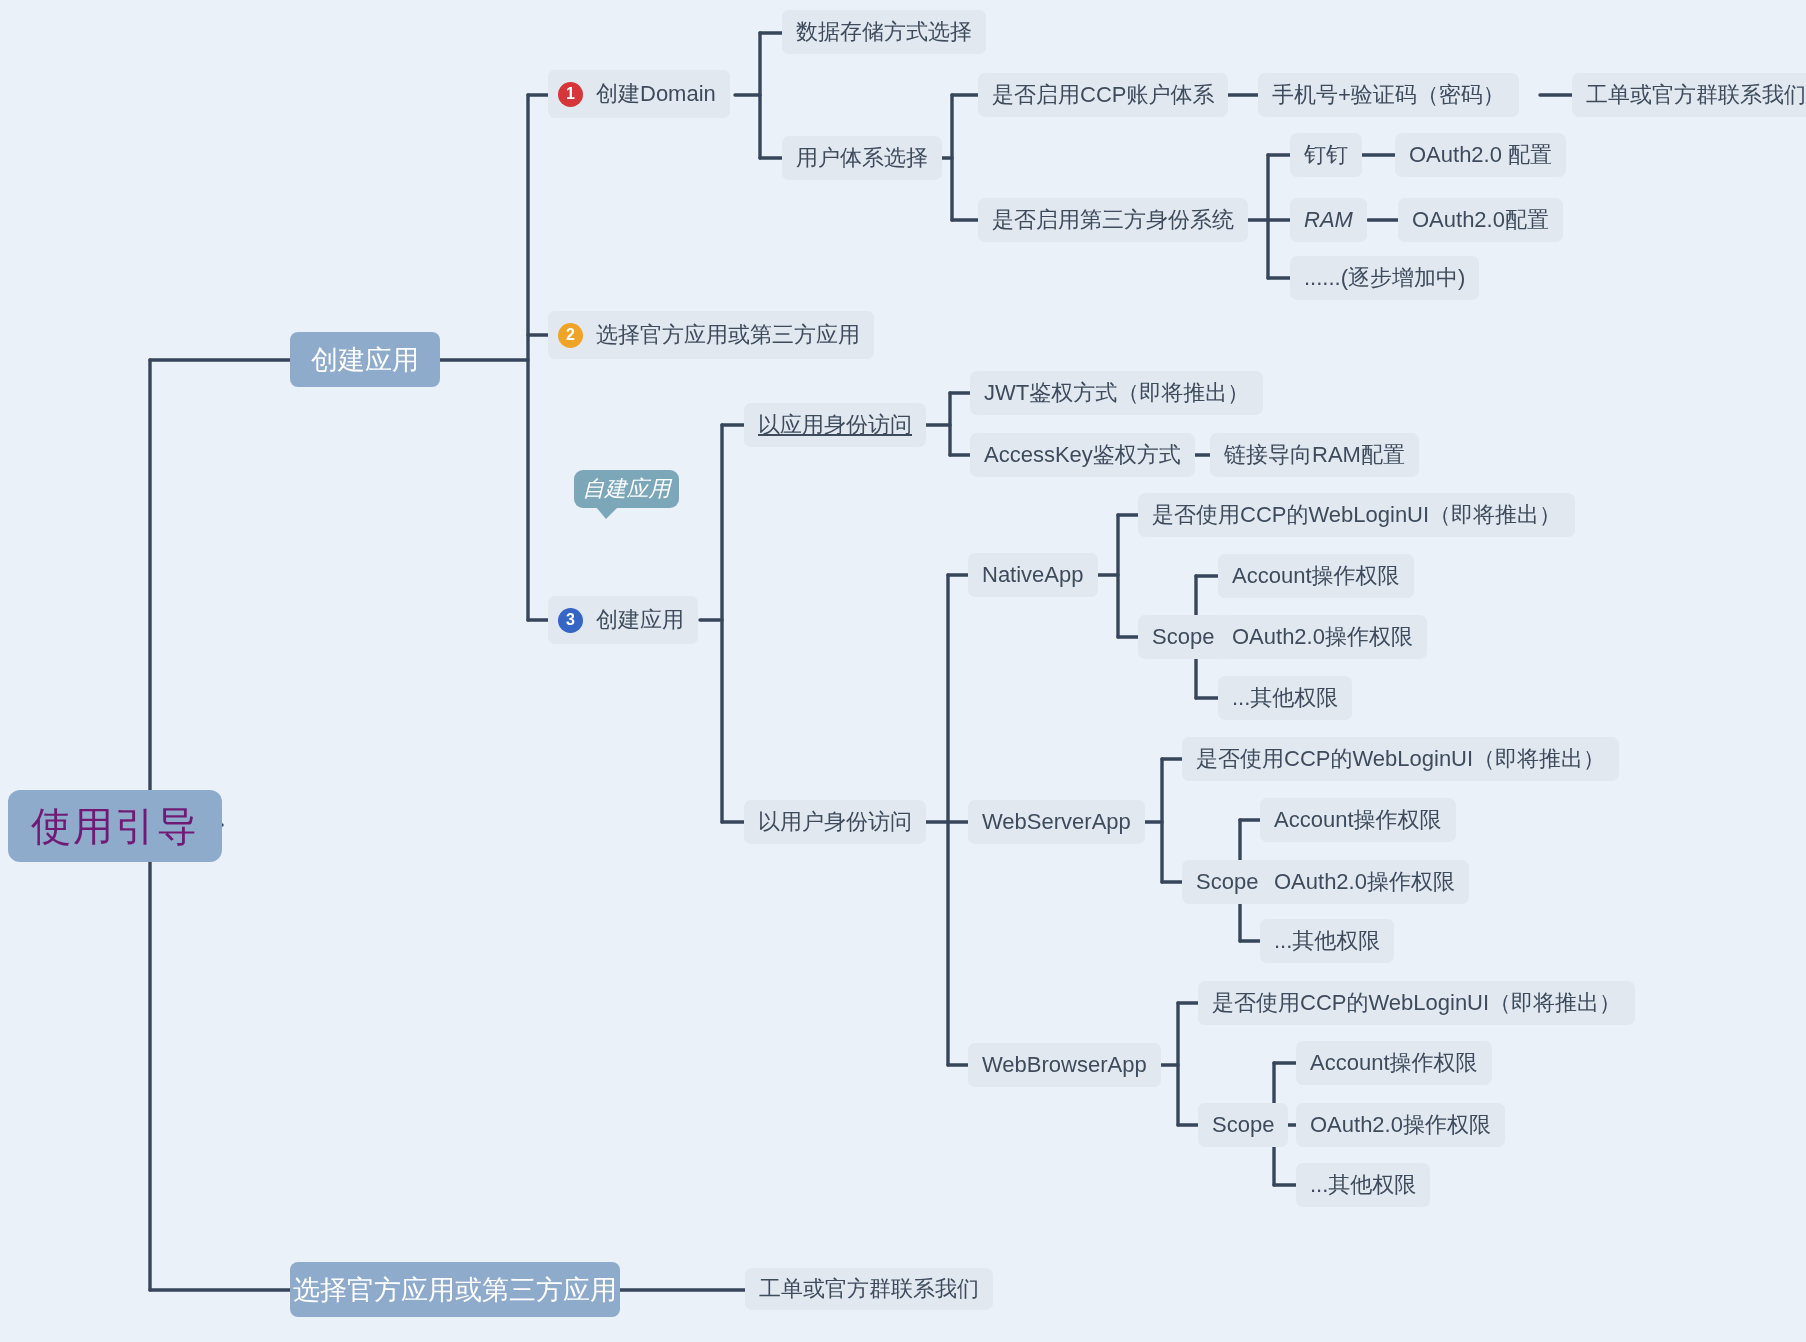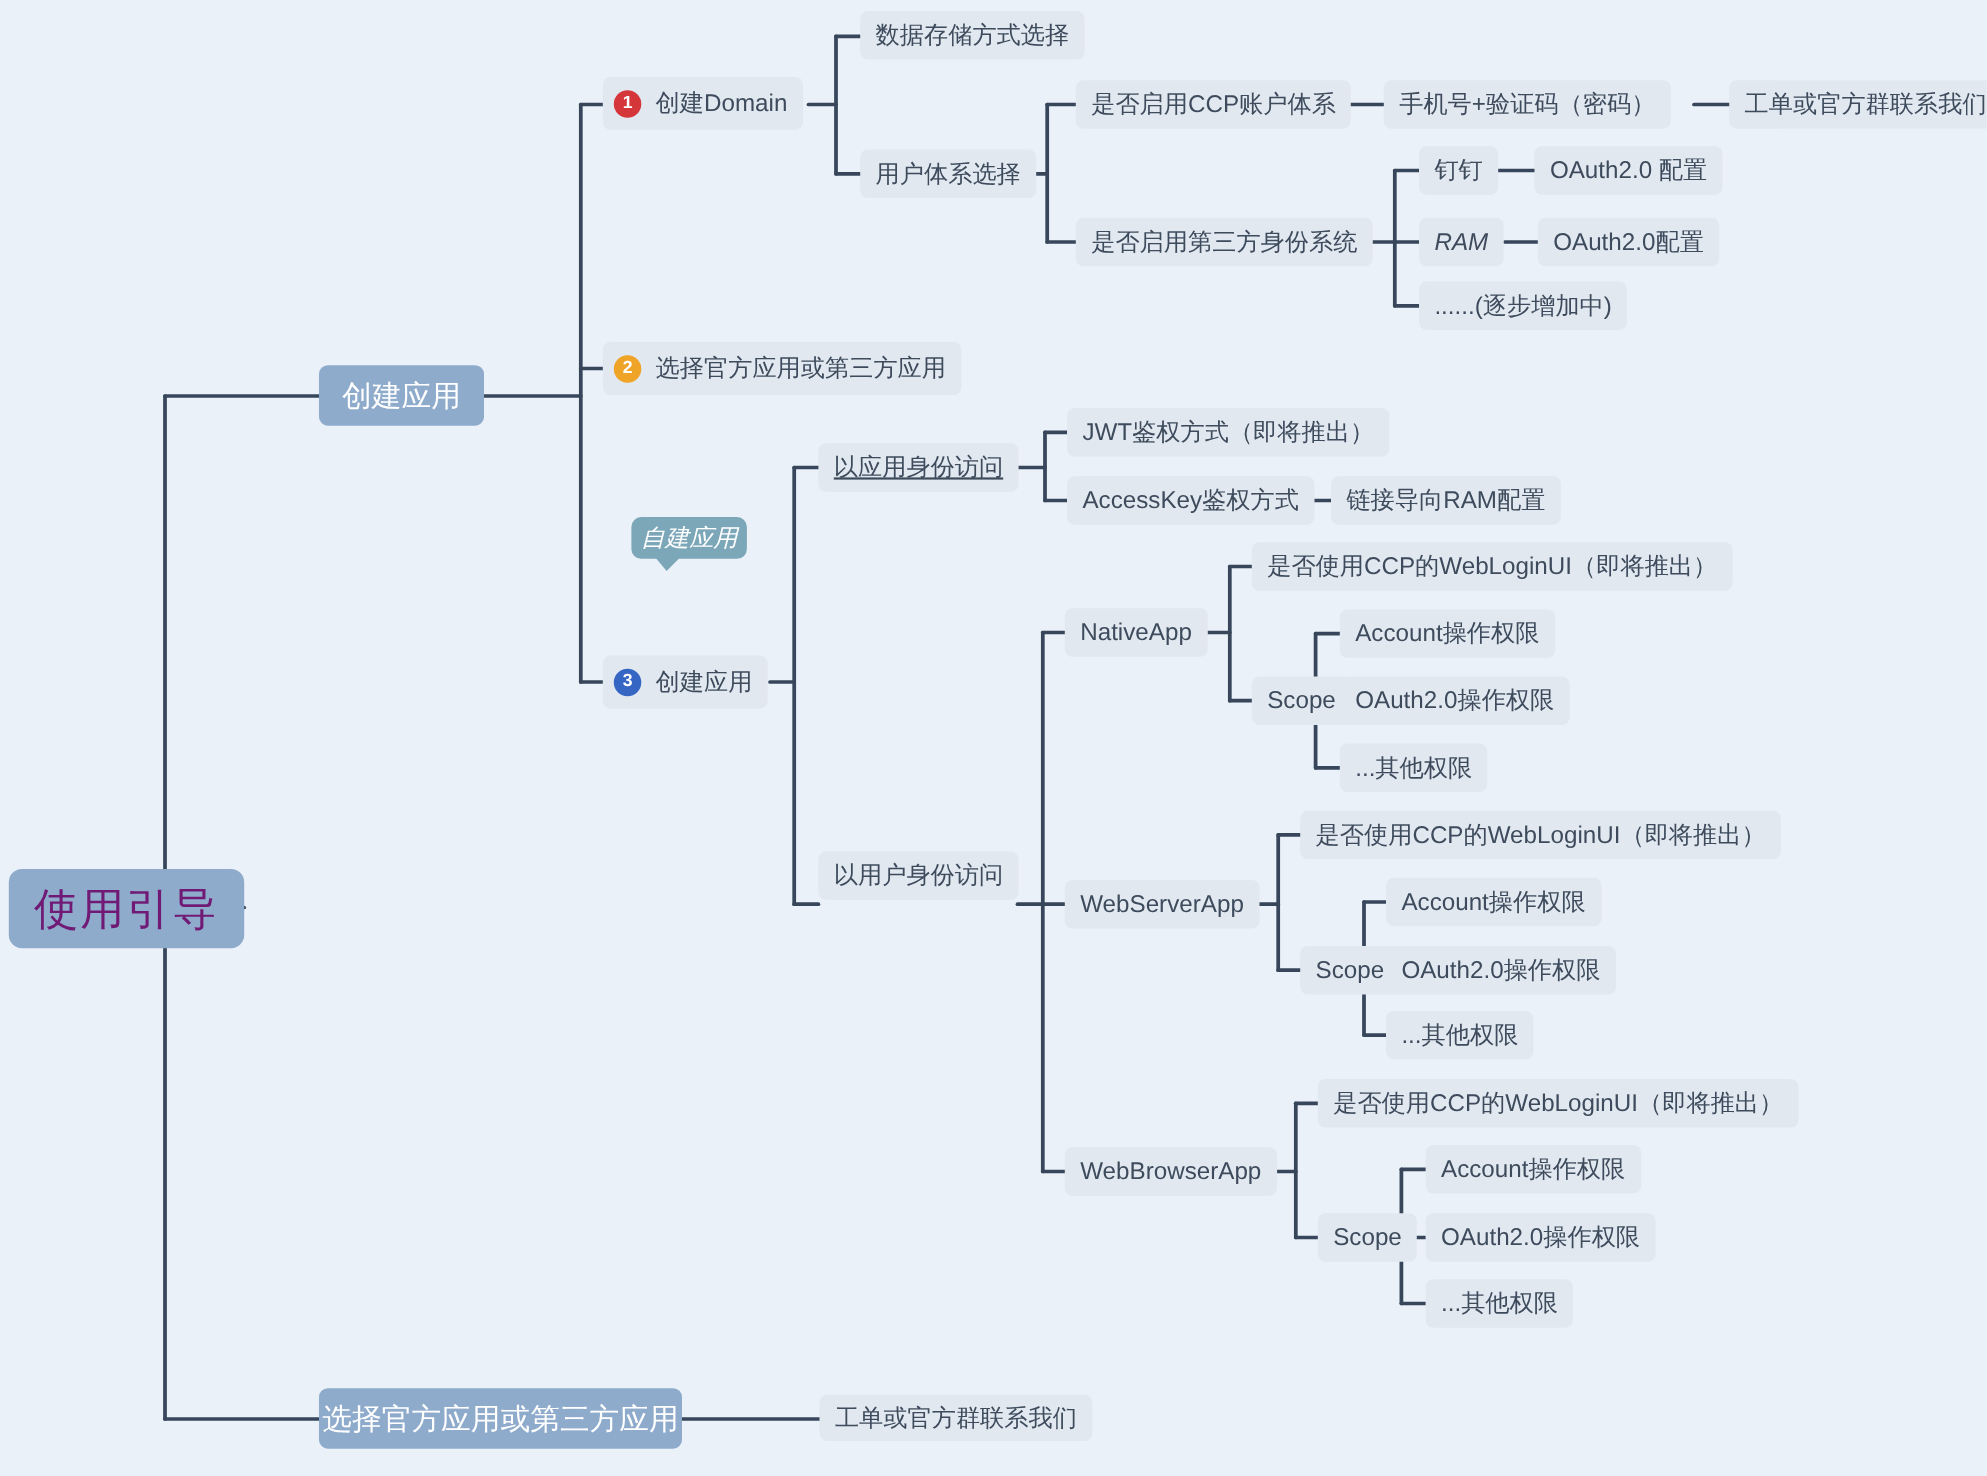--- a/index.html
+++ b/index.html
@@ -227,21 +227,21 @@
   </div>
 
   <div class="node pill" style="left:744px;top:403px;height:44px;text-decoration:underline;">以应用身份访问</div>
 
   <div class="node pill" style="left:970px;top:371px;height:44px;">JWT鉴权方式（即将推出）</div>
 
   <div class="node pill" style="left:970px;top:433px;height:44px;">AccessKey鉴权方式</div>
 
   <div class="node pill" style="left:1210px;top:433px;height:44px;">链接导向RAM配置</div>
 
-  <div class="node pill" style="left:744px;top:774px;height:44px;">以用户身份访问</div>
+  <div class="node pill" style="left:744px;top:800px;height:44px;">以用户身份访问</div>
 
   <div class="node pill" style="left:968px;top:553px;height:44px;">NativeApp</div>
 
   <div class="node pill" style="left:1138px;top:493px;height:44px;">是否使用CCP的WebLoginUI（即将推出）</div>
 
   <div class="node pill" style="left:1138px;top:615px;height:44px;">Scope</div>
 
   <div class="node pill" style="left:1218px;top:554px;height:44px;">Account操作权限</div>
 
   <div class="node pill" style="left:1218px;top:615px;height:44px;">OAuth2.0操作权限</div>

